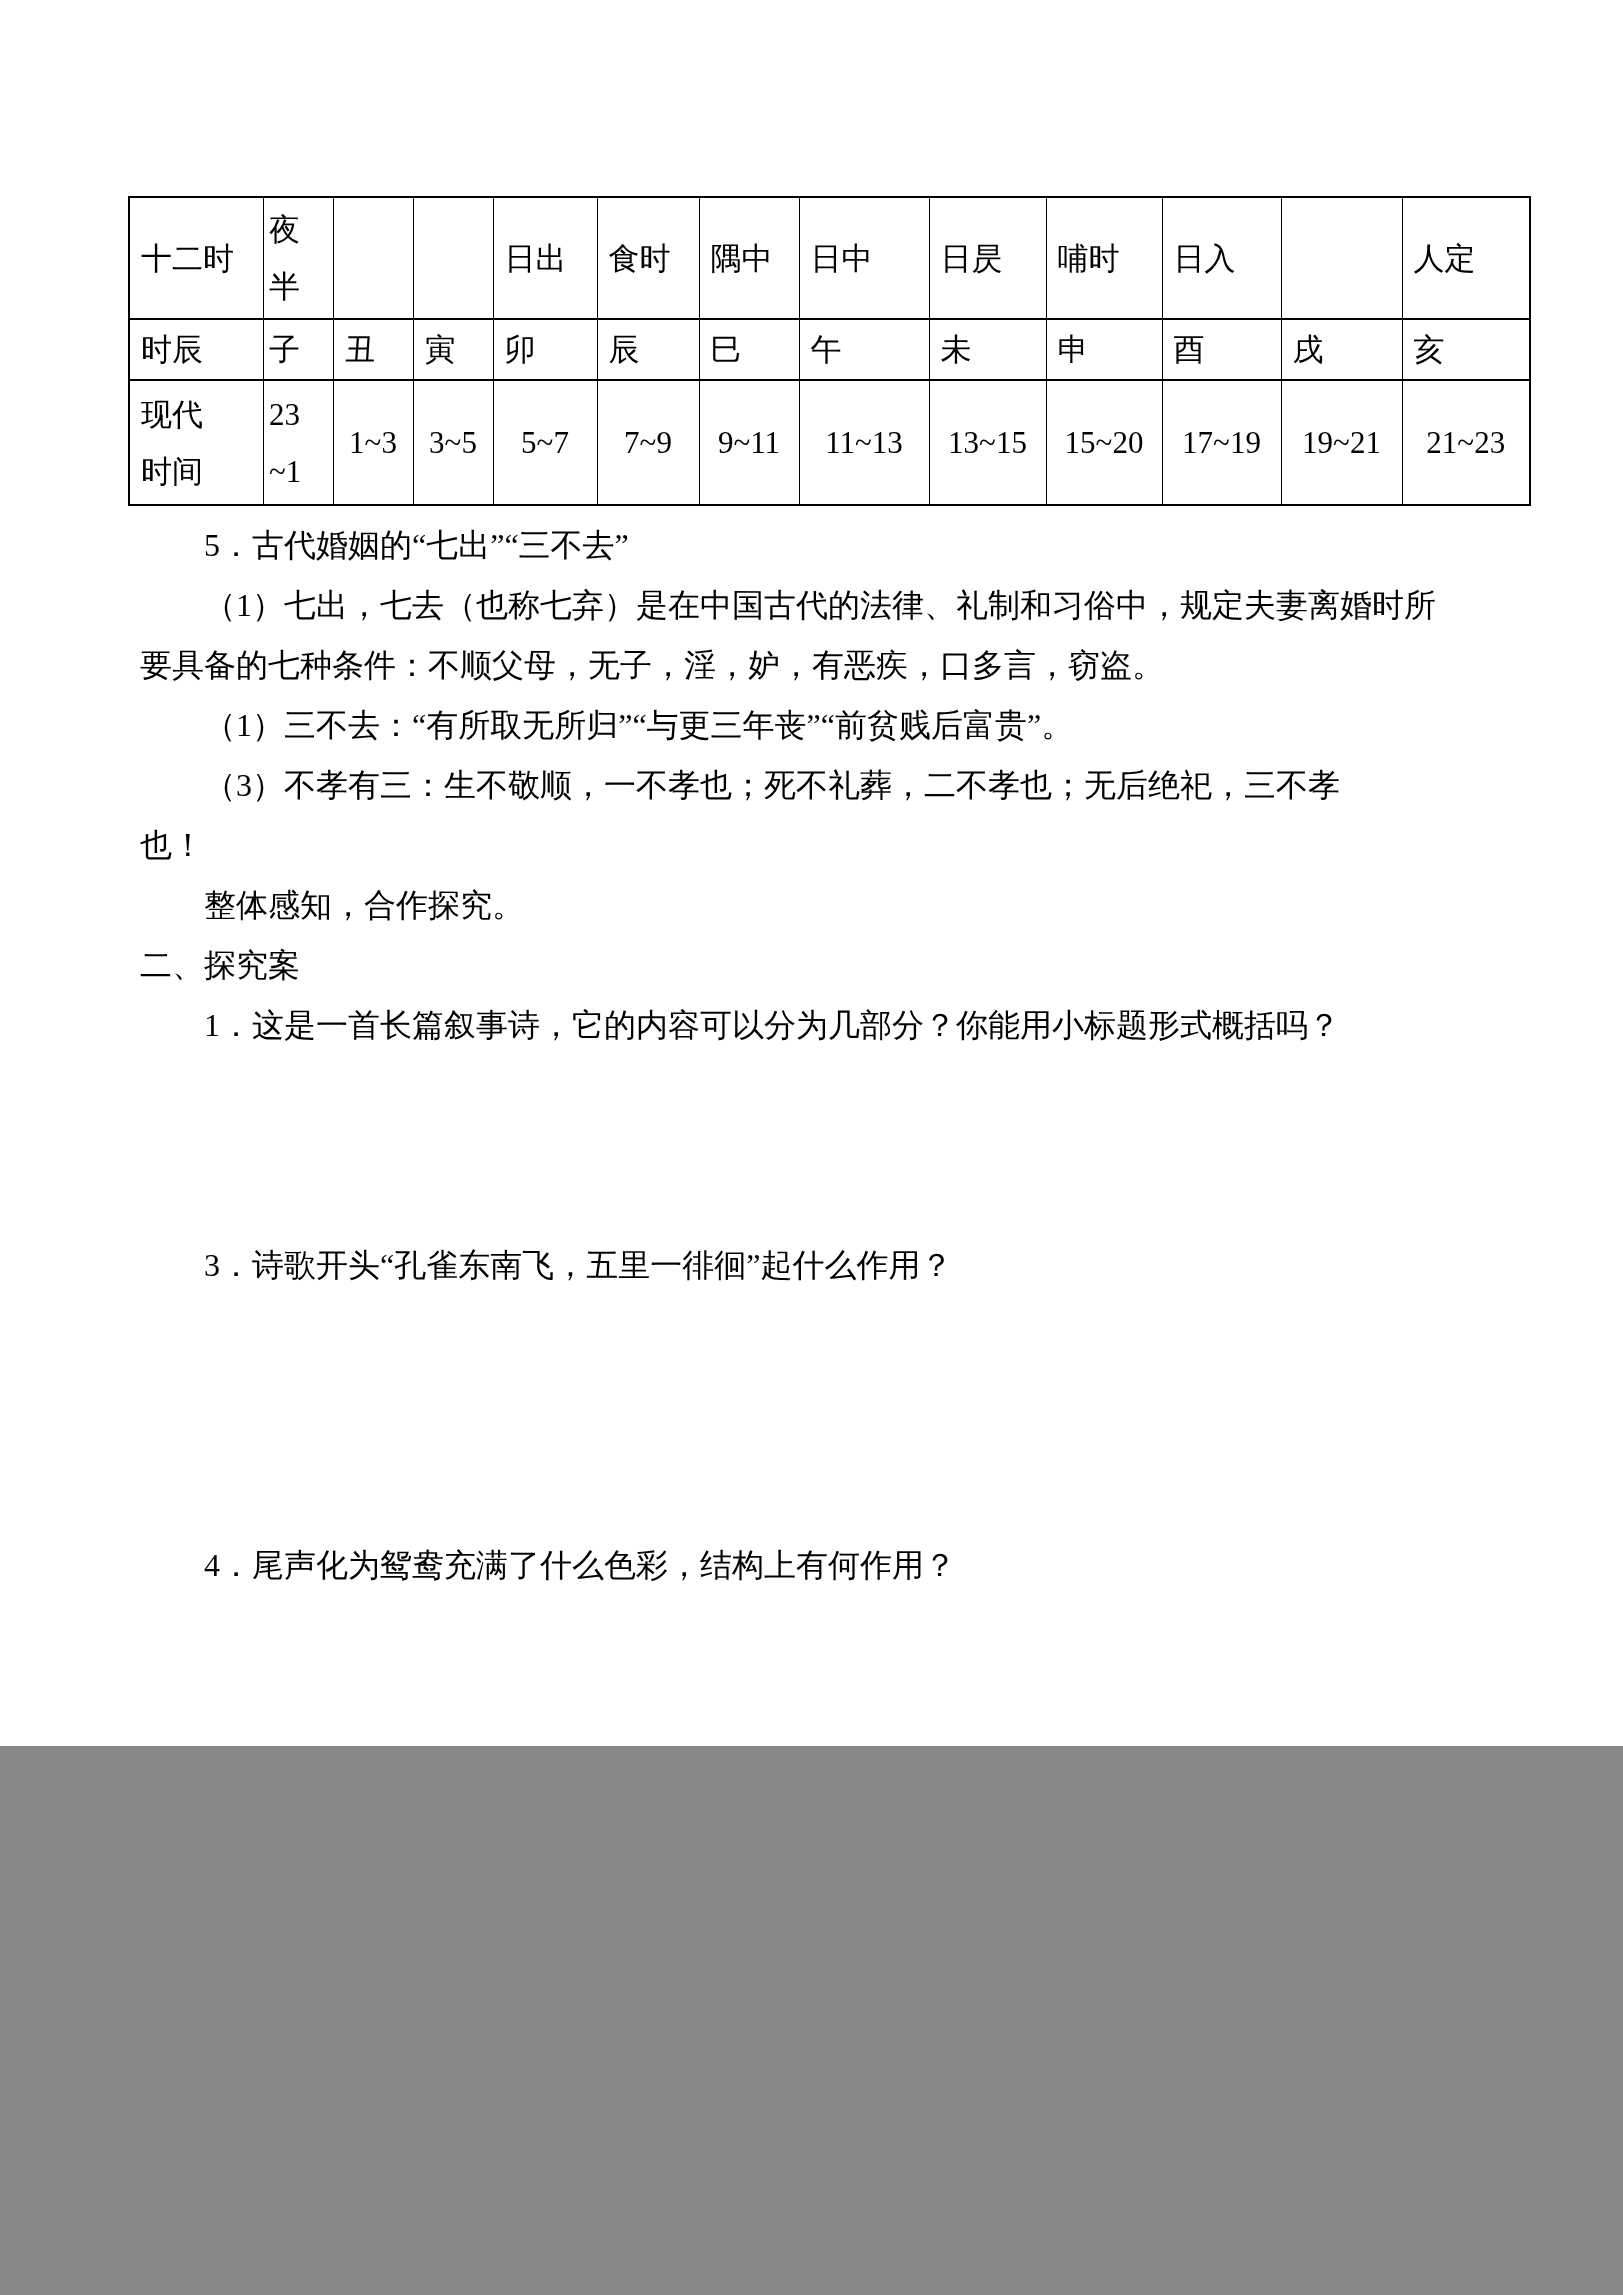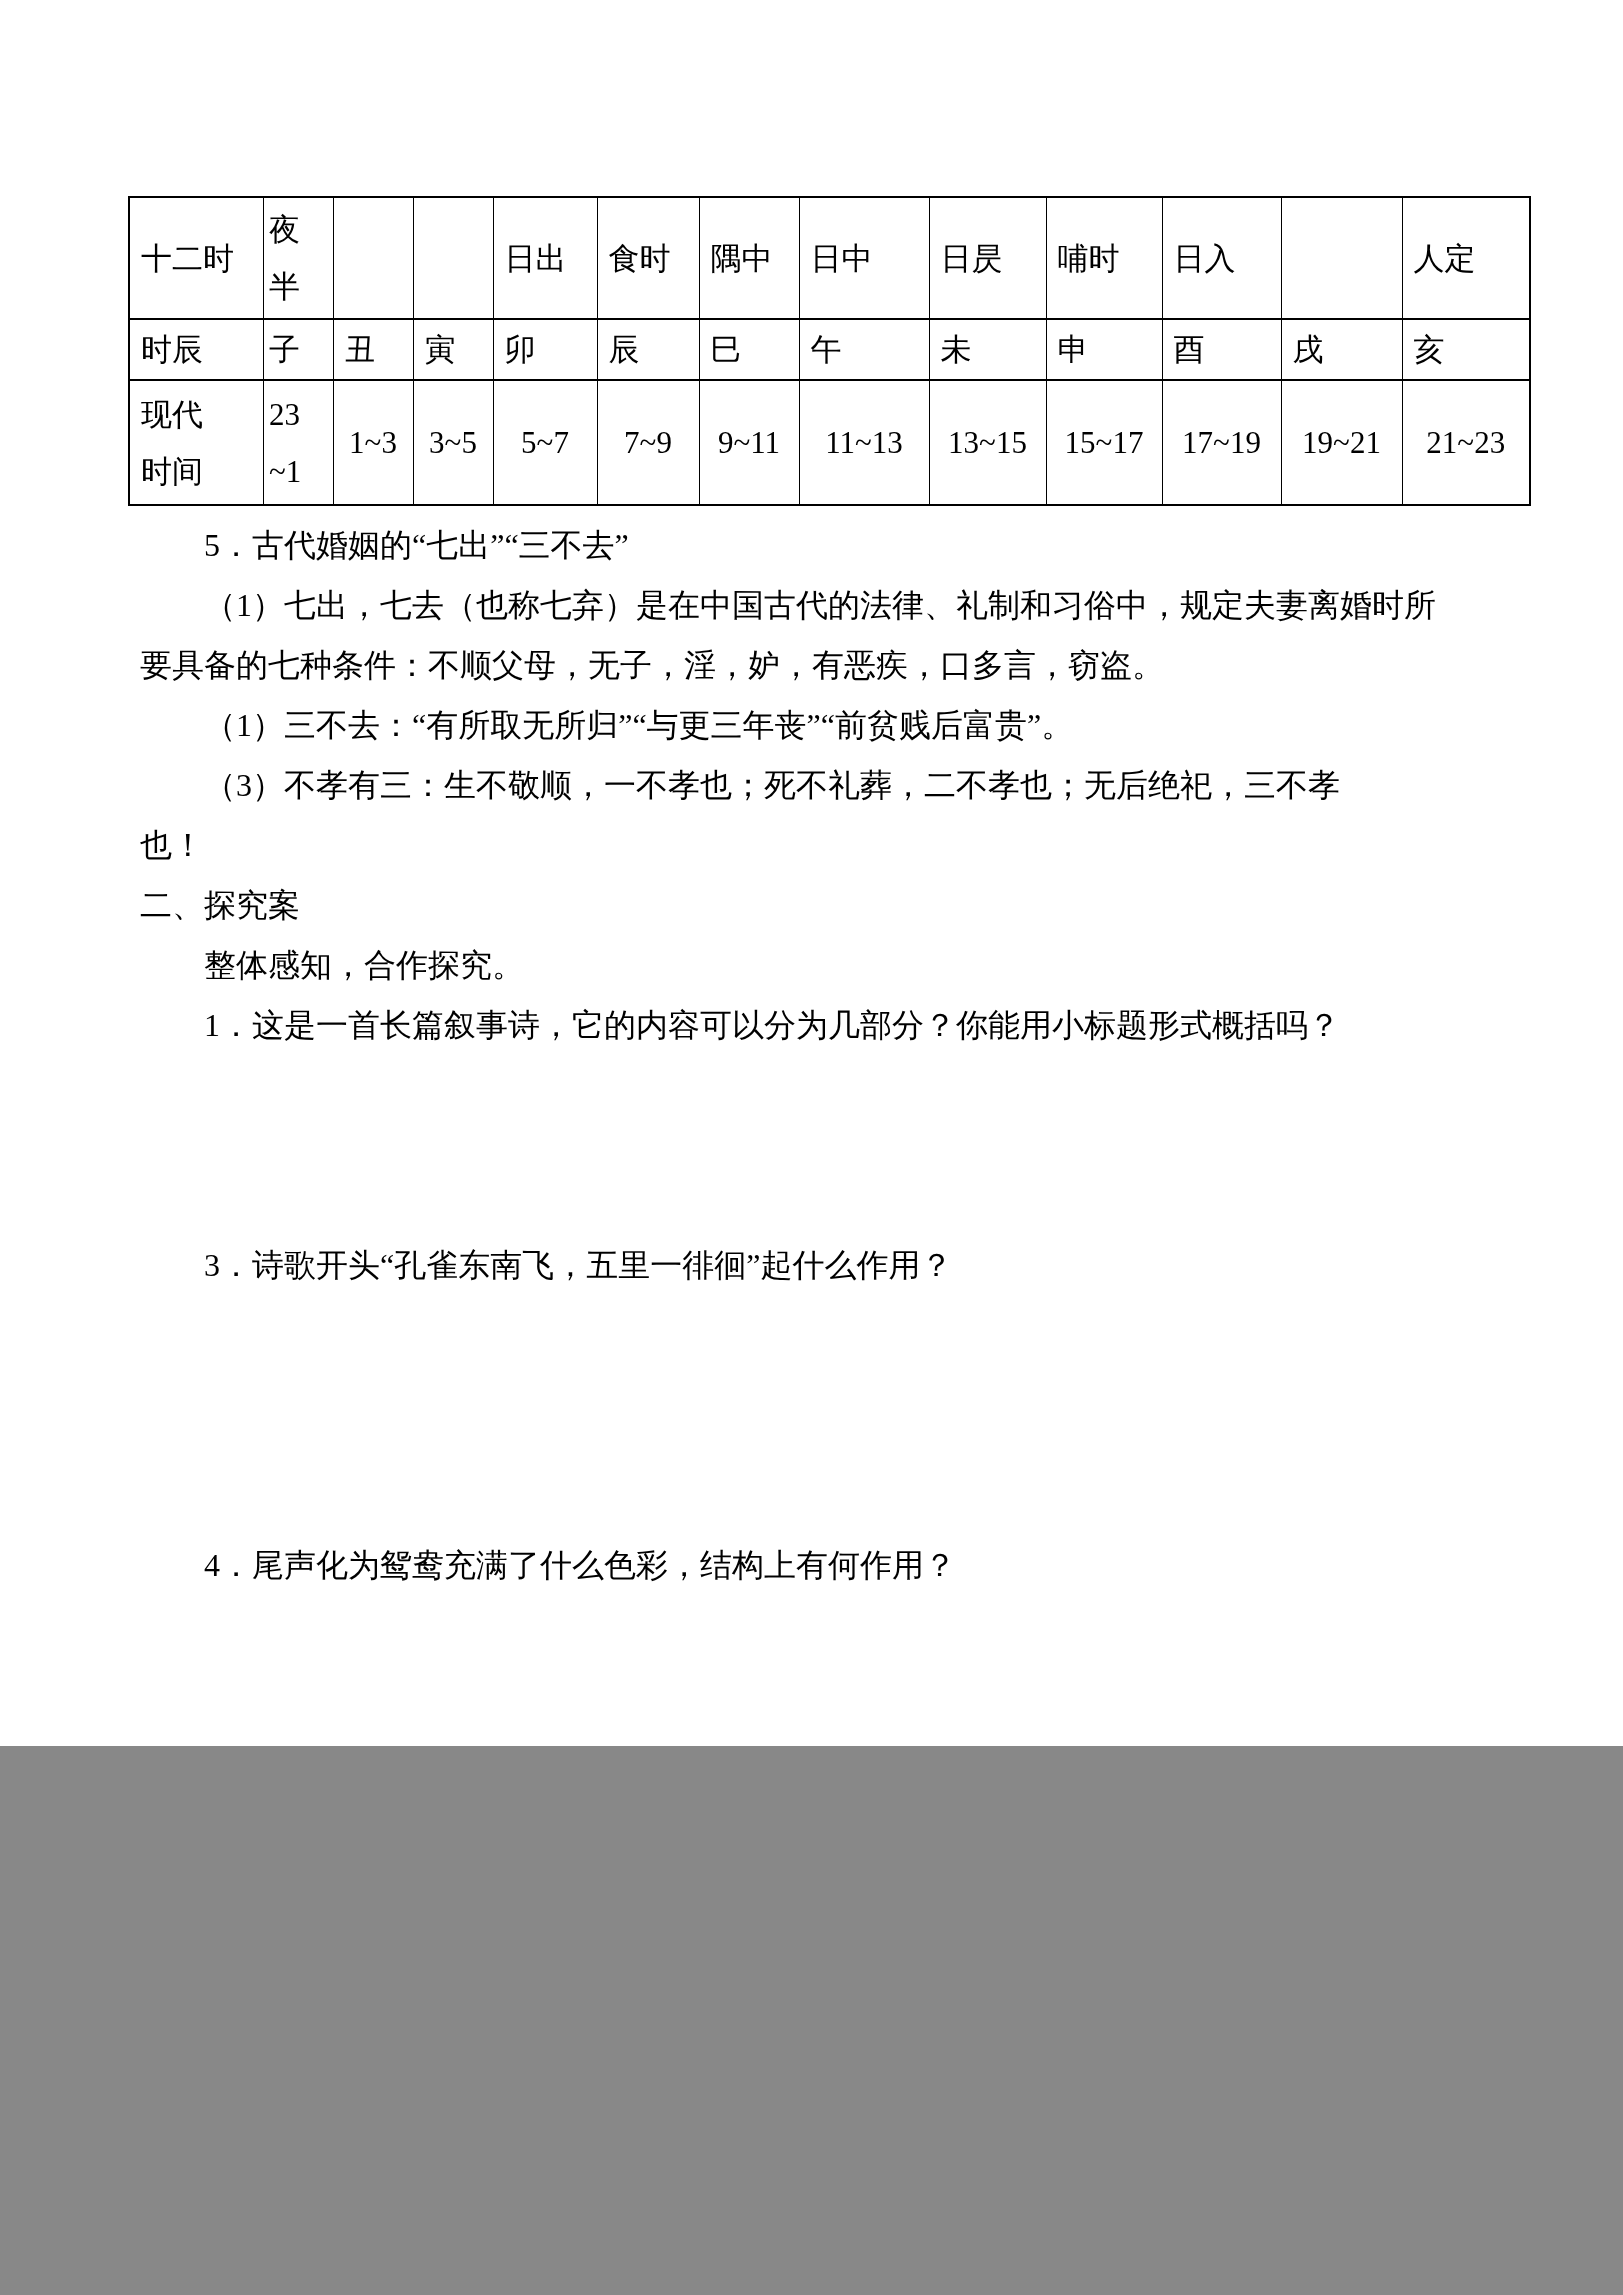--- a/index.html
+++ b/index.html
@@ -125,37 +125,37 @@
 时间</td>
       <td class="c2">23
 ~1</td>
       <td class="num">1~3</td>
       <td class="num">3~5</td>
       <td class="num">5~7</td>
       <td class="num">7~9</td>
       <td class="num">9~11</td>
       <td class="num">11~13</td>
       <td class="num">13~15</td>
-      <td class="num">15~17</td>
+      <td class="num">15~20</td>
       <td class="num">17~19</td>
       <td class="num">19~21</td>
       <td class="num">21~23</td>
     </tr>
   </tbody>
     </table>
 
   <div class="bodytext">
     <div class="line indent">5．古代婚姻的“七出”“三不去”</div>
     <div class="line indent">（1）七出，七去（也称七弃）是在中国古代的法律、礼制和习俗中，规定夫妻离婚时所</div>
     <div class="line">要具备的七种条件：不顺父母，无子，淫，妒，有恶疾，口多言，窃盗。</div>
     <div class="line indent">（1）三不去：“有所取无所归”“与更三年丧”“前贫贱后富贵”。</div>
     <div class="line indent">（3）不孝有三：生不敬顺，一不孝也；死不礼葬，二不孝也；无后绝祀，三不孝</div>
     <div class="line">也！</div>
+    <div class="line indent">整体感知，合作探究。</div>
     <div class="line">二、探究案</div>
-    <div class="line indent">整体感知，合作探究。</div>
     <div class="line indent gap3">1．这是一首长篇叙事诗，它的内容可以分为几部分？你能用小标题形式概括吗？</div>
     <div class="line indent gap4">3．诗歌开头“孔雀东南飞，五里一徘徊”起什么作用？</div>
     <div class="line indent">4．尾声化为鸳鸯充满了什么色彩，结构上有何作用？</div>
   </div>
 
   <div class="footer">2 / 6</div>
 
 </div>
 
 

